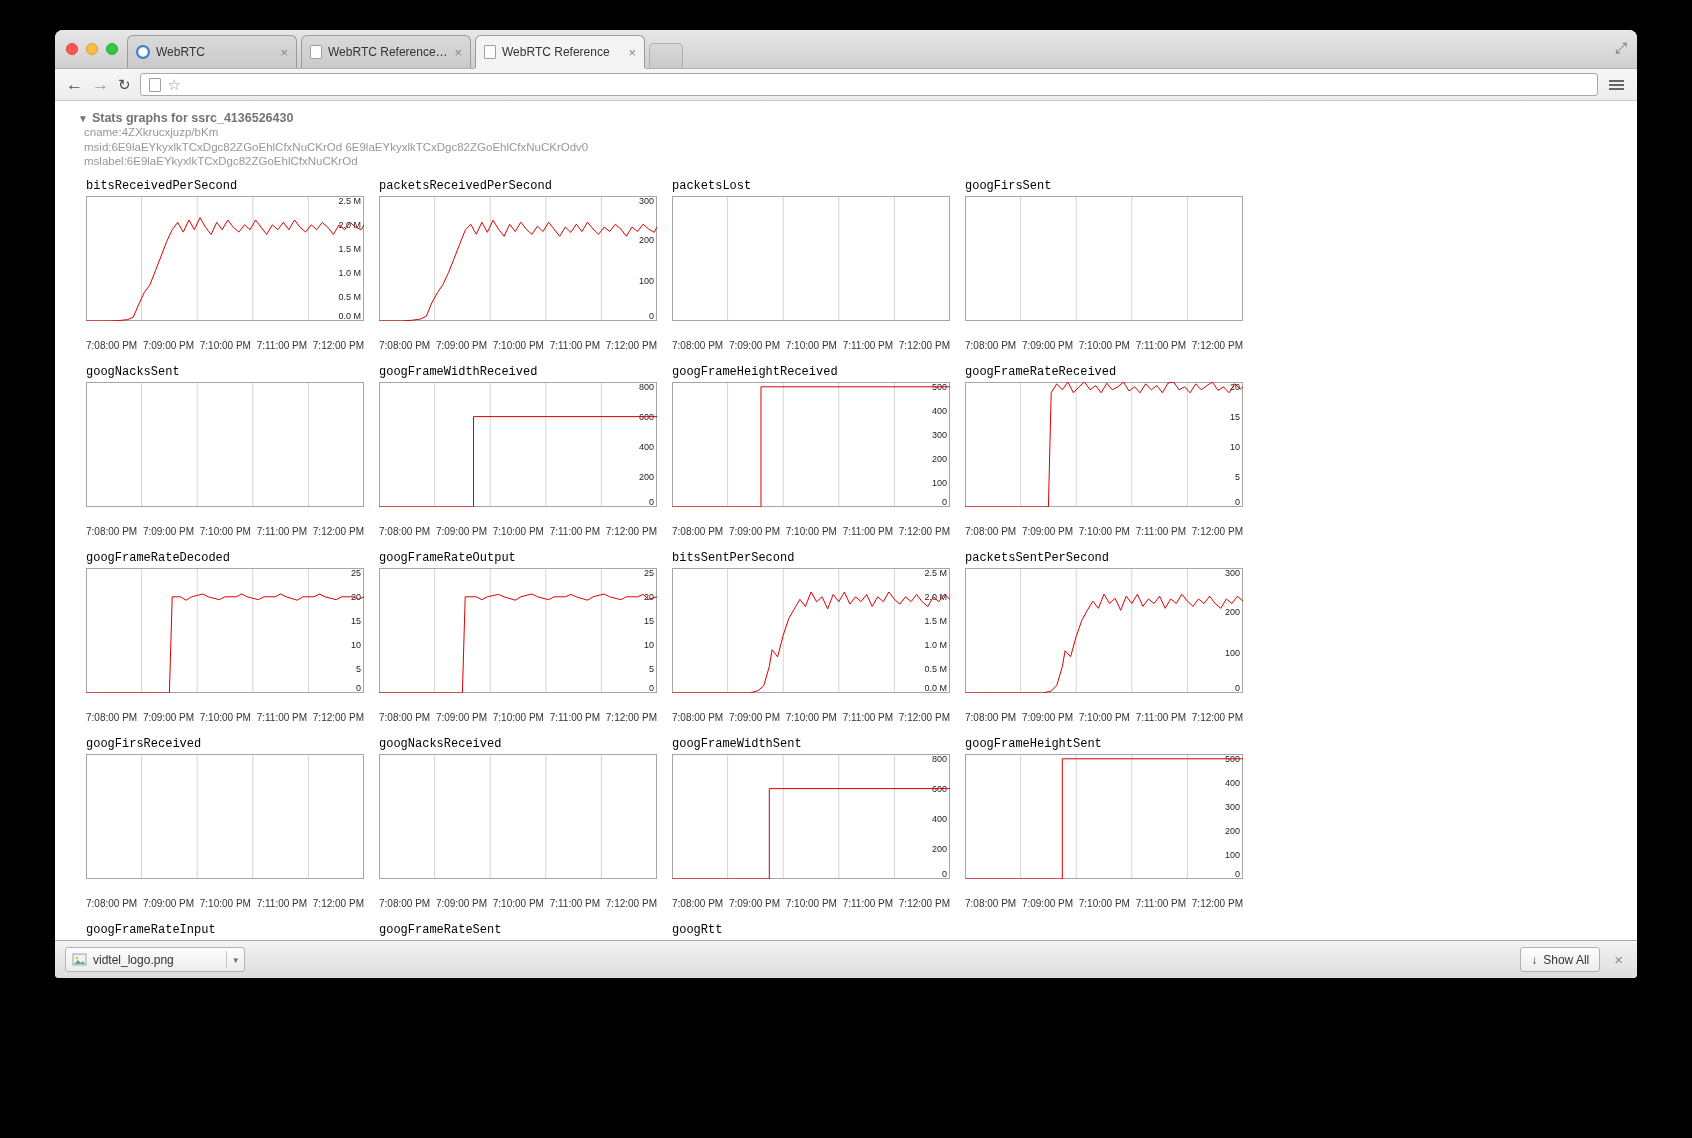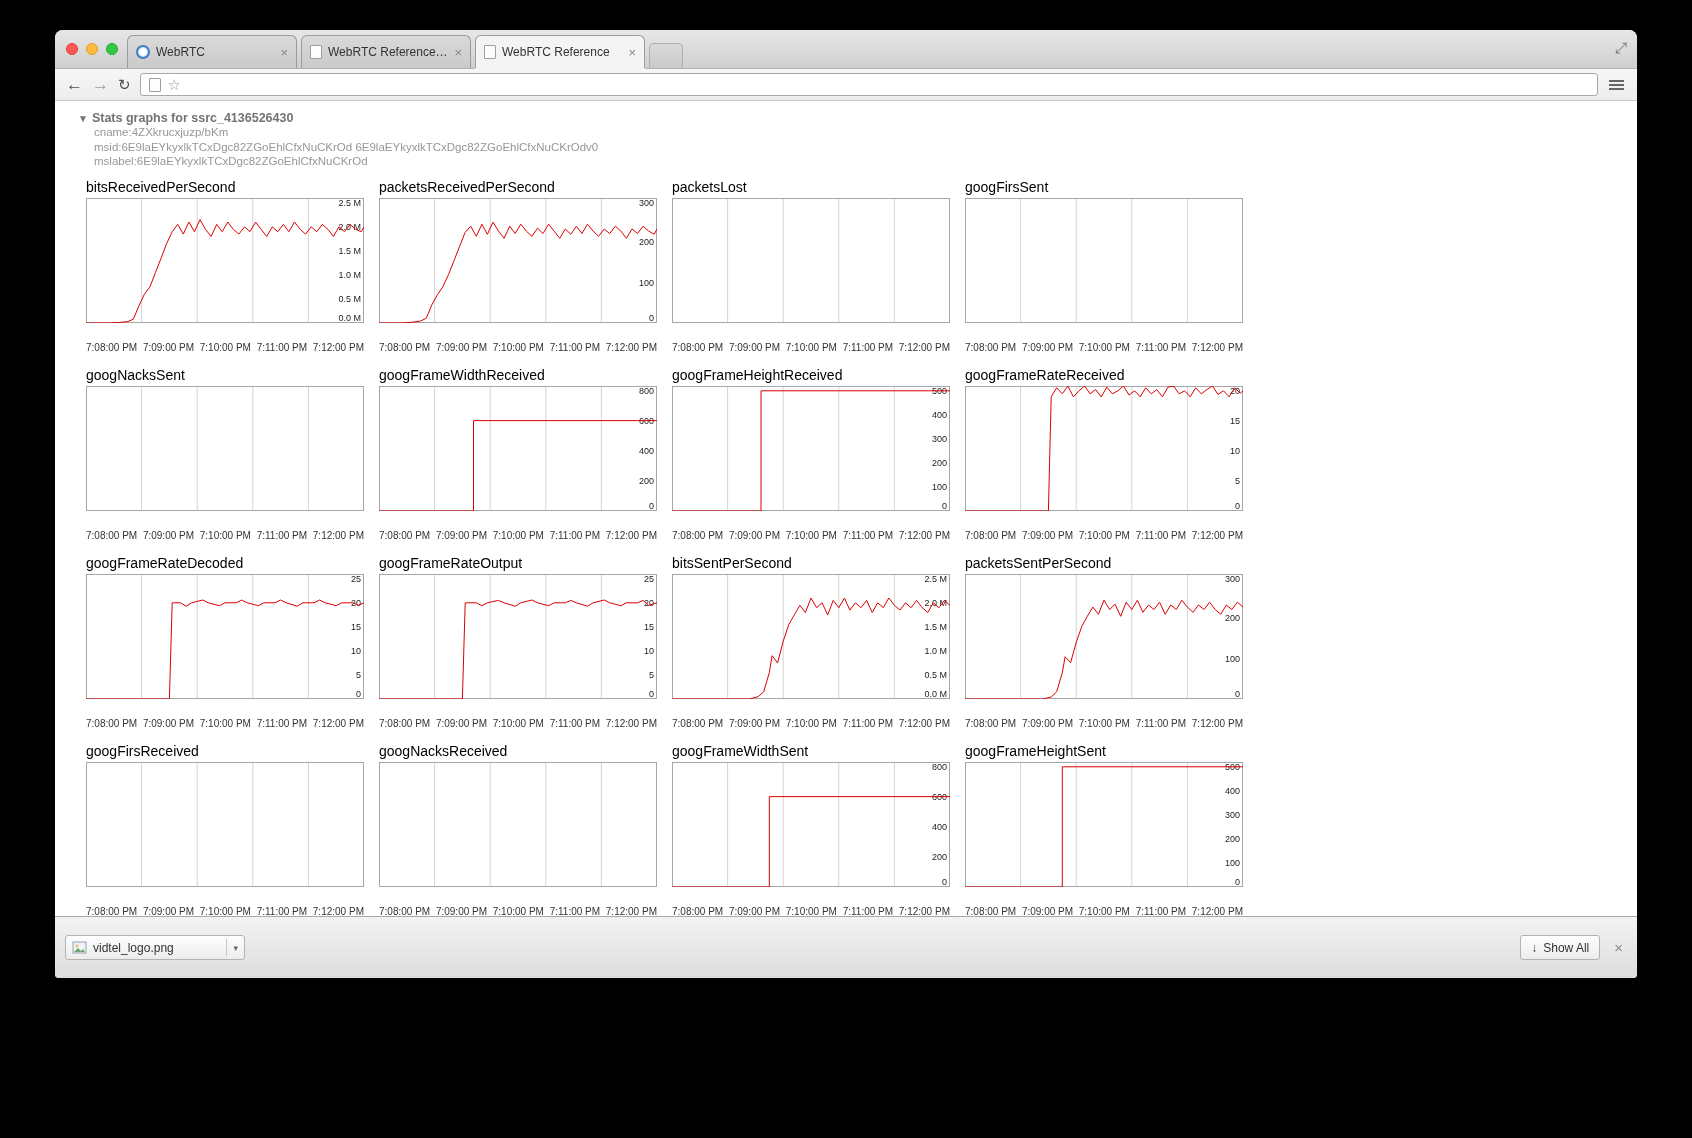--- a/index.html
+++ b/index.html
@@ -42,31 +42,31 @@
            display:flex;align-items:center;gap:7px;padding:0 8px;font-size:13.5px;color:#1a1a1a;}
   .omni-url{flex:1;}
   .star{color:#9a9a9a;font-size:15px;}
   .menu{display:flex;flex-direction:column;gap:2px;padding:3px 2px;}
   .menu i{width:15px;height:2px;background:#666;display:block;}
   
   .content{flex:1;background:#fff;overflow:hidden;position:relative;}
   .stats-header{padding:10px 0 0 23px;}
   .stats-title{font-size:12.5px;font-weight:bold;color:#737373;}
   .stats-title .tri{font-size:10px;margin-right:4px;}
-  .meta-line{font-size:11.5px;color:#979797;line-height:14.5px;padding-left:39px;}
+  .meta-line{font-size:11.5px;color:#979797;line-height:14.5px;padding-left:29px;}
   .charts-grid{margin:10px 0 0 31px;display:grid;grid-template-columns:repeat(4,278px);
                column-gap:15px;row-gap:14px;}
-  .chart-title{font-size:14px;color:#000;margin-bottom:3px;}
+  .chart-title{font-size:12px;color:#000;margin-bottom:3px;font-family:Liberation Mono, monospace;}
   .chart-cell svg{display:block;background:#fff;}
   .ytick{font-size:9px;fill:#222;font-family:"Liberation Sans",sans-serif;}
   .xticks{display:flex;justify-content:space-between;width:278px;font-size:10px;
           color:#333;margin-top:19px;}
   
   .shelf{height:37px;flex:0 0 auto;background:linear-gradient(#f3f3f3,#dddddd);
-         border-top:1px solid #a8a8a8;display:flex;align-items:center;padding:12px 10px;}
+         border-top:1px solid #a8a8a8;display:flex;align-items:center;padding:0 10px;}
   .dl-item{height:25px;width:180px;background:linear-gradient(#fefefe,#ececec);
            border:1px solid #b3b3b3;border-radius:3px;display:flex;align-items:center;
            gap:6px;padding:0 6px;font-size:12px;color:#333;box-sizing:border-box;}
   .dl-label{flex:1;white-space:nowrap;overflow:hidden;}
   .dl-caret{border-left:1px solid #c6c6c6;padding-left:6px;color:#666;font-size:9px;
             height:17px;display:flex;align-items:center;}
   .show-all{margin-left:auto;height:25px;background:linear-gradient(#fefefe,#ececec);
             border:1px solid #b3b3b3;border-radius:3px;display:flex;align-items:center;
             gap:6px;padding:0 10px;font-size:12px;color:#333;box-sizing:border-box;}
   .dl-arrow{font-size:12px;color:#444;font-weight:bold;}

